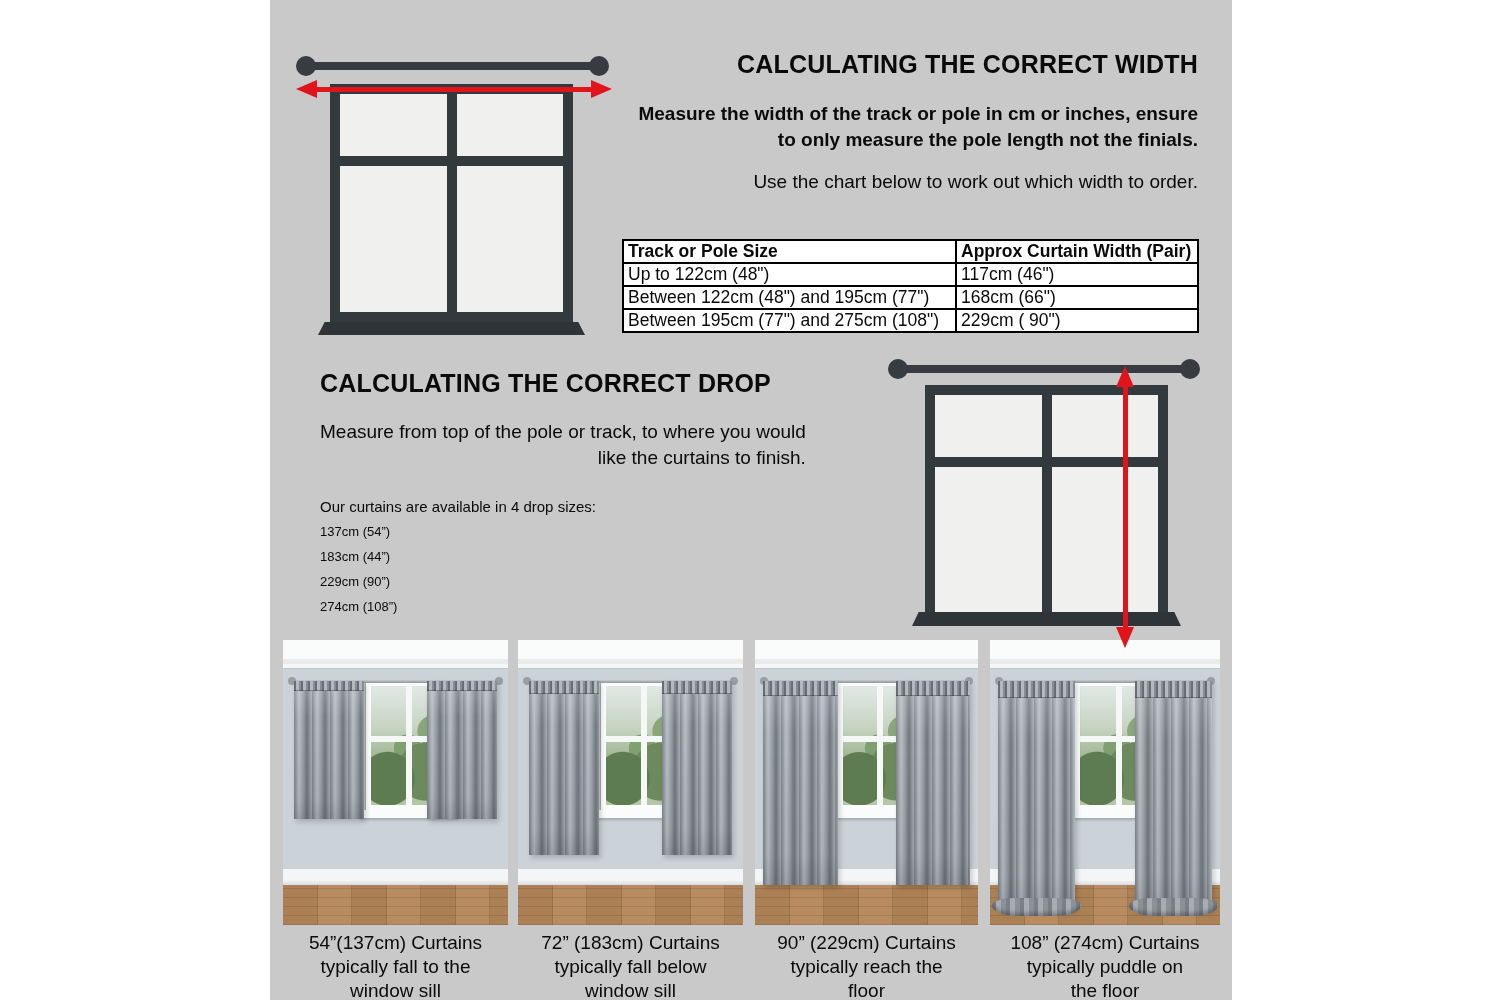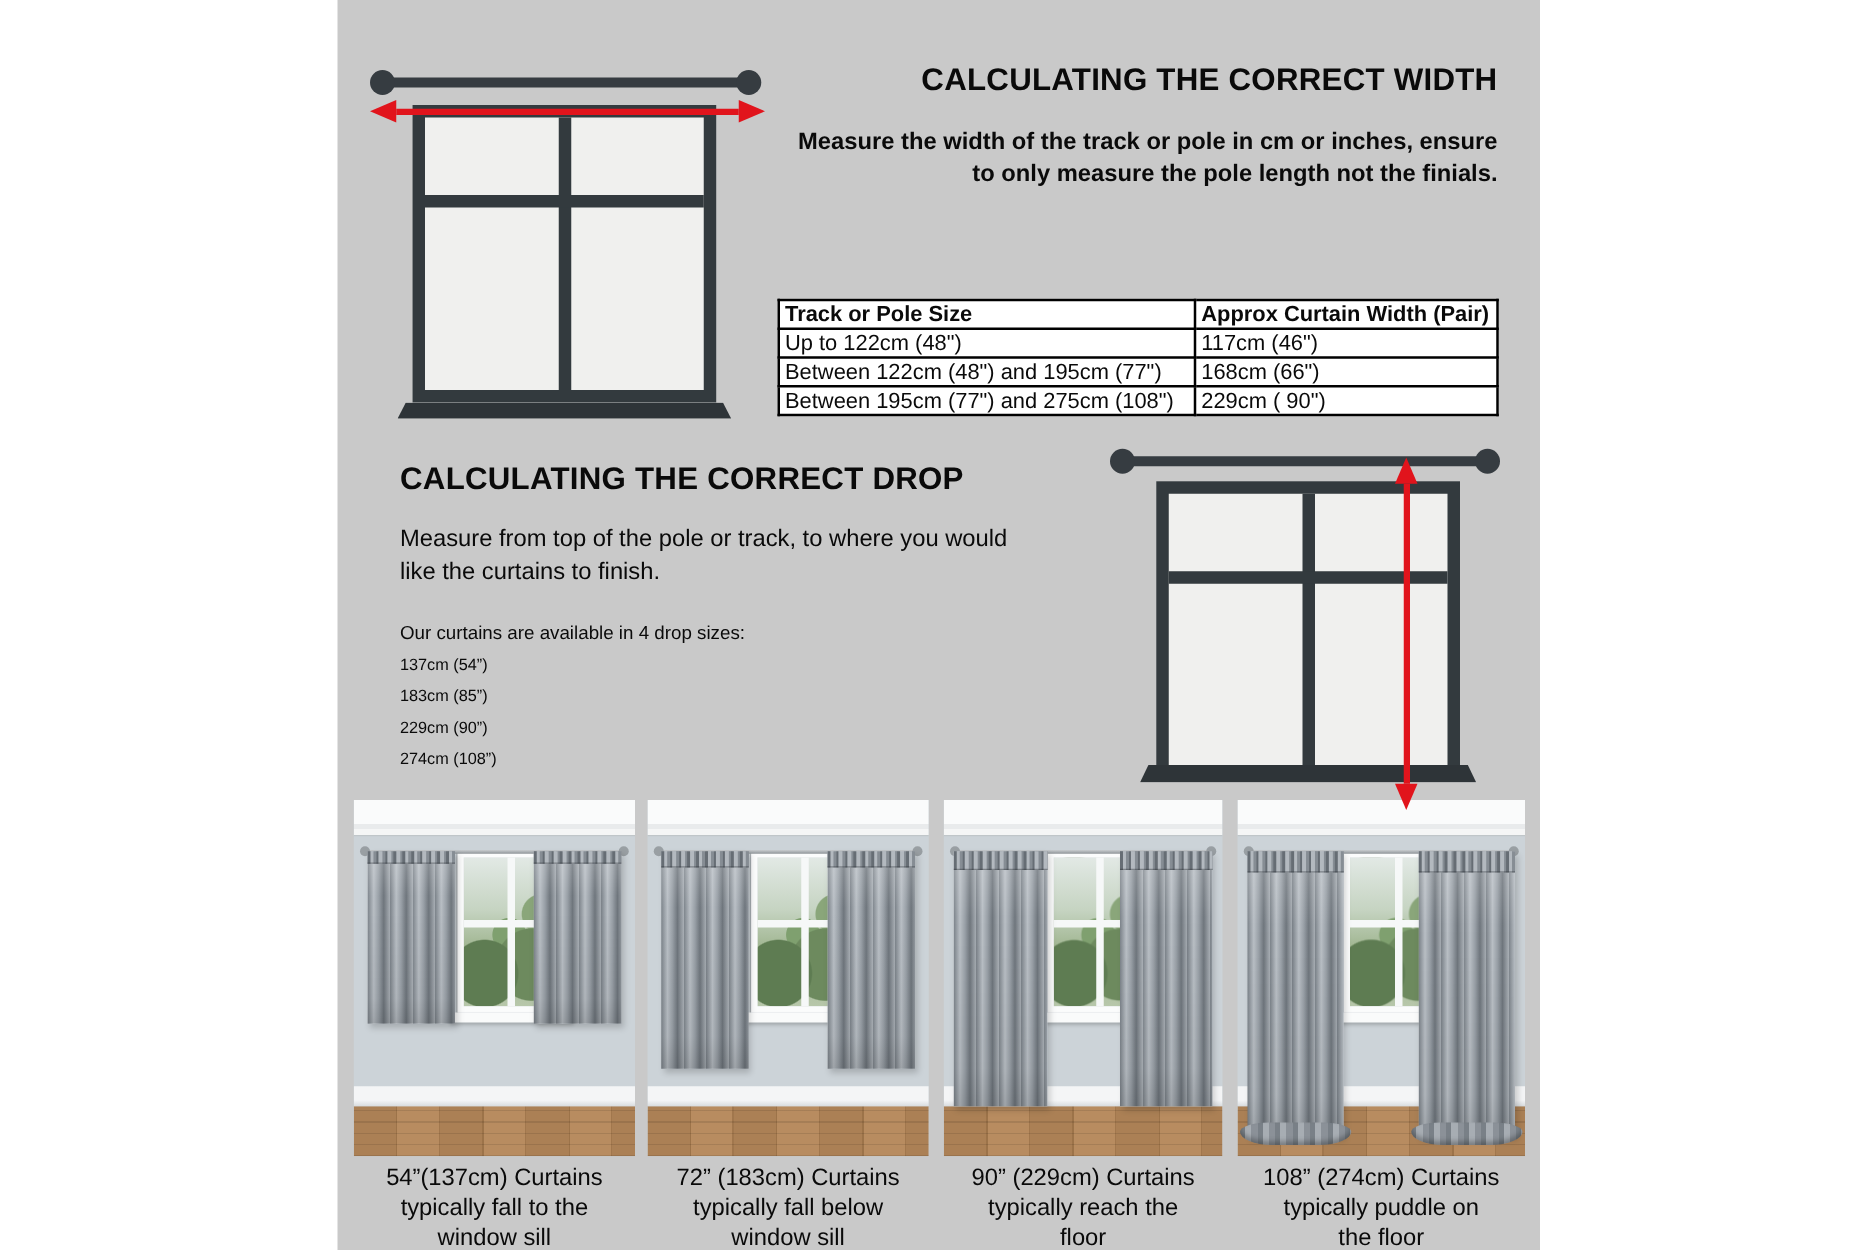--- a/index.html
+++ b/index.html
@@ -11,21 +11,21 @@
   .abs { position:absolute; }
   .nowrap { white-space:nowrap; }
 
   
   .h1 { font-size:25px; font-weight:bold; letter-spacing:0.2px; }
   .body-txt { font-size:19px; line-height:26px; }
   #width-title { left:465px; top:50px; width:465px; text-align:center; }
   #width-intro { left:350px; top:101px; width:578px; text-align:right;font-weight:bold; }
   #width-hint  { left:350px; top:169px; width:578px; text-align:right; }
   #drop-title  { left:50px; top:369px; }
-  #drop-intro  { left:50px; top:419px; text-align:left; }
+  #drop-intro  { left:50px; top:419px; text-align:right; }
   #drop-sizes-intro { left:50px; top:494px; font-size:15px; line-height:25px; }
   #drop-sizes  { left:50px; top:519px; font-size:13px; line-height:25px; }
 
   
   #size-table { left:352px; top:239px; width:575px; border-collapse:collapse; table-layout:fixed; background:#ffffff; }
   #size-table th, #size-table td {
     border:2px solid #000; font-size:17.5px; height:23px; padding:0 4px;
     text-align:left; white-space:nowrap; overflow:hidden; background:#fff;margin-top:44px;
   }
   #size-table th { font-weight:bold; }
@@ -141,20 +141,21 @@
       <div class="vbar"></div>
       <div class="hbar"></div>
     </div>
     <div class="abs schem-sill" id="sill1"></div>
 
     <div class="abs h1 nowrap" id="width-title">CALCULATING THE CORRECT WIDTH</div>
     <div class="abs body-txt" id="width-intro">
       <div class="nowrap">Measure the width of the track or pole in cm or inches, ensure</div>
       <div class="nowrap">to only measure the pole length not the finials.</div>
     </div>
+    <div class="abs body-txt nowrap" id="width-hint">Use the chart below to work out which width to order.</div>
 
     <table class="abs" id="size-table">
       <thead>
         <tr>
           <th class="col1">Track or Pole Size</th>
           <th class="col2">Approx Curtain Width (Pair)</th>
         </tr>
       </thead>
       <tbody>
         <tr>
@@ -173,21 +174,21 @@
     </table>
 
     <div class="abs h1 nowrap" id="drop-title">CALCULATING THE CORRECT DROP</div>
     <div class="abs body-txt" id="drop-intro">
       <div class="nowrap">Measure from top of the pole or track, to where you would</div>
       <div class="nowrap">like the curtains to finish.</div>
     </div>
     <div class="abs nowrap" id="drop-sizes-intro">Our curtains are available in 4 drop sizes:</div>
     <div class="abs" id="drop-sizes">
       <div class="nowrap">137cm (54”)</div>
-      <div class="nowrap">183cm (85”)</div>
+      <div class="nowrap">183cm (44”)</div>
       <div class="nowrap">229cm (90”)</div>
       <div class="nowrap">274cm (108”)</div>
     </div>
 
     <div class="abs pole" id="pole2"></div>
     <div class="abs finial" id="finial2l"></div>
     <div class="abs finial" id="finial2r"></div>
     <div class="abs schem-win" id="win2">
       <div class="vbar"></div>
       <div class="hbar"></div>

